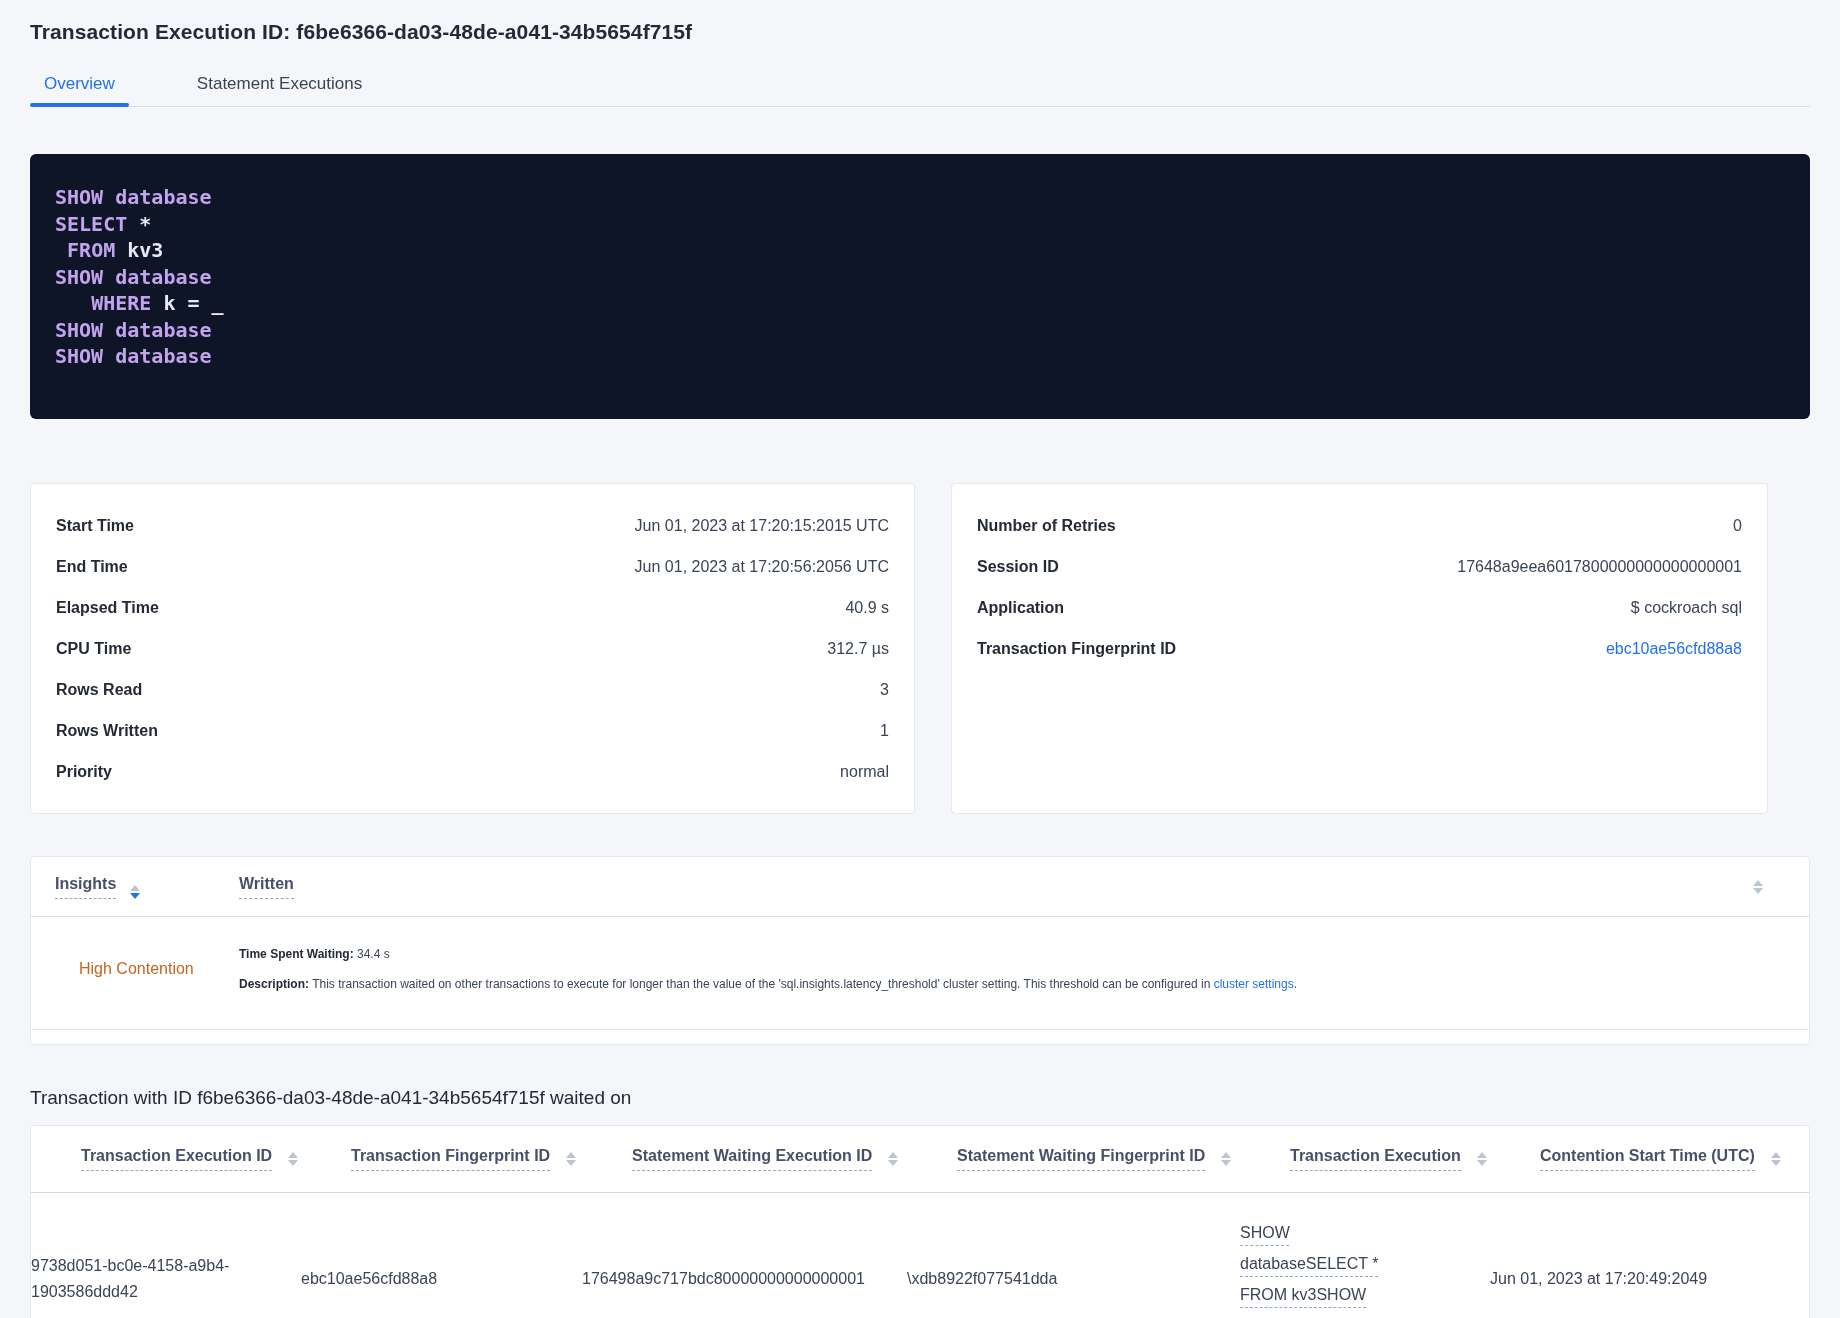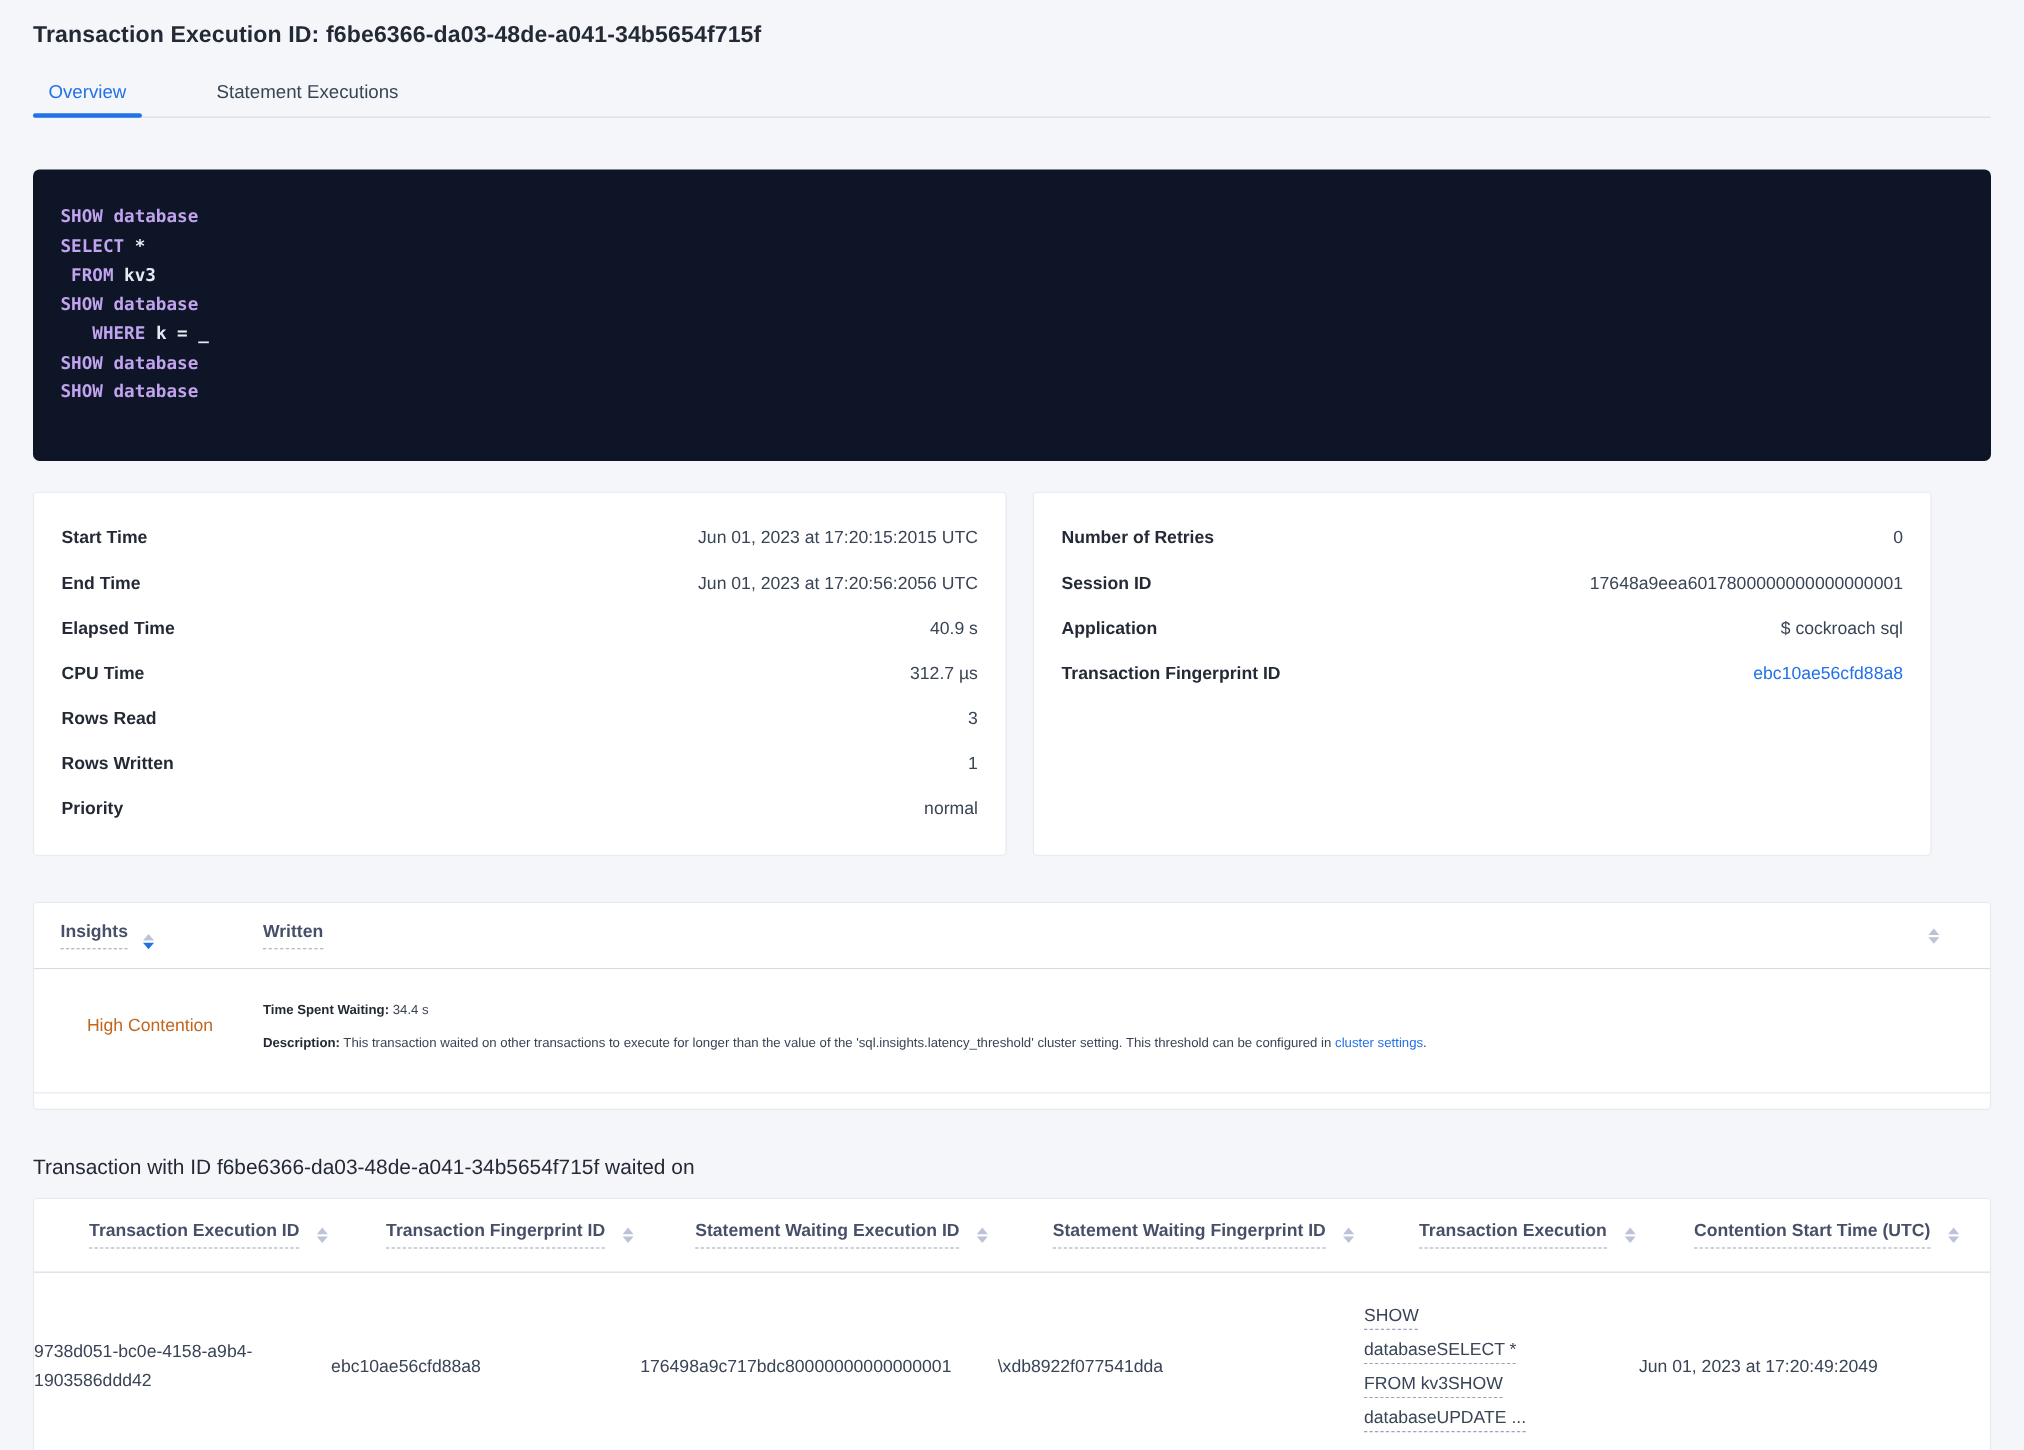--- a/index.html
+++ b/index.html
@@ -16,28 +16,28 @@
 
   .tabbar { margin-top:30px; border-bottom:1px solid #d7dce5; display:flex; }
   .tab { font-size:17px; color:#394455; padding:0 14px 13px 14px; margin-right:54px; cursor:pointer; position:relative; margin-bottom:-1px; }
   .tab.active { color:#2271e8; }
   .tab.active::after { content:""; position:absolute; left:0; right:0; bottom:0; height:4px; border-radius:3px; background:#2271e8; }
 
   
   .sql-box {
     margin-top:47px; height:265px; background:#0d1526; border-radius:6px;
     padding:30px 25px; font-family:"DejaVu Sans Mono", monospace;
-    font-size:16px; line-height:26.5px; font-weight:700;
+    font-size:20px; line-height:26.5px; font-weight:700;
   }
   .sql-line { white-space:pre; }
   .sql-line .kw { color:#c1a3ee; }
   .sql-line .plain { color:#e6ebf4; }
 
   
-  .stats-row { margin-top:28px; display:flex; gap:24px; align-items:stretch;border-radius:13px; }
+  .stats-row { margin-top:64px; display:flex; gap:36px; align-items:stretch;border-radius:13px; }
   .card { background:#fff; border:1px solid #e4e9f0; border-radius:4px; }
   .stat-card { padding:21px 25px; }
   .stat-card.left { width:885px; }
   .stat-card.right { width:817px; }
   .stat-row { height:41px; display:flex; align-items:center; justify-content:space-between; }
   .stat-label { font-size:16px; font-weight:700; color:#242a35; }
   .stat-value { font-size:16px; color:#394455; text-align:left; }
   .stat-value.link { color:#2271e8; cursor:pointer; }
 
   

